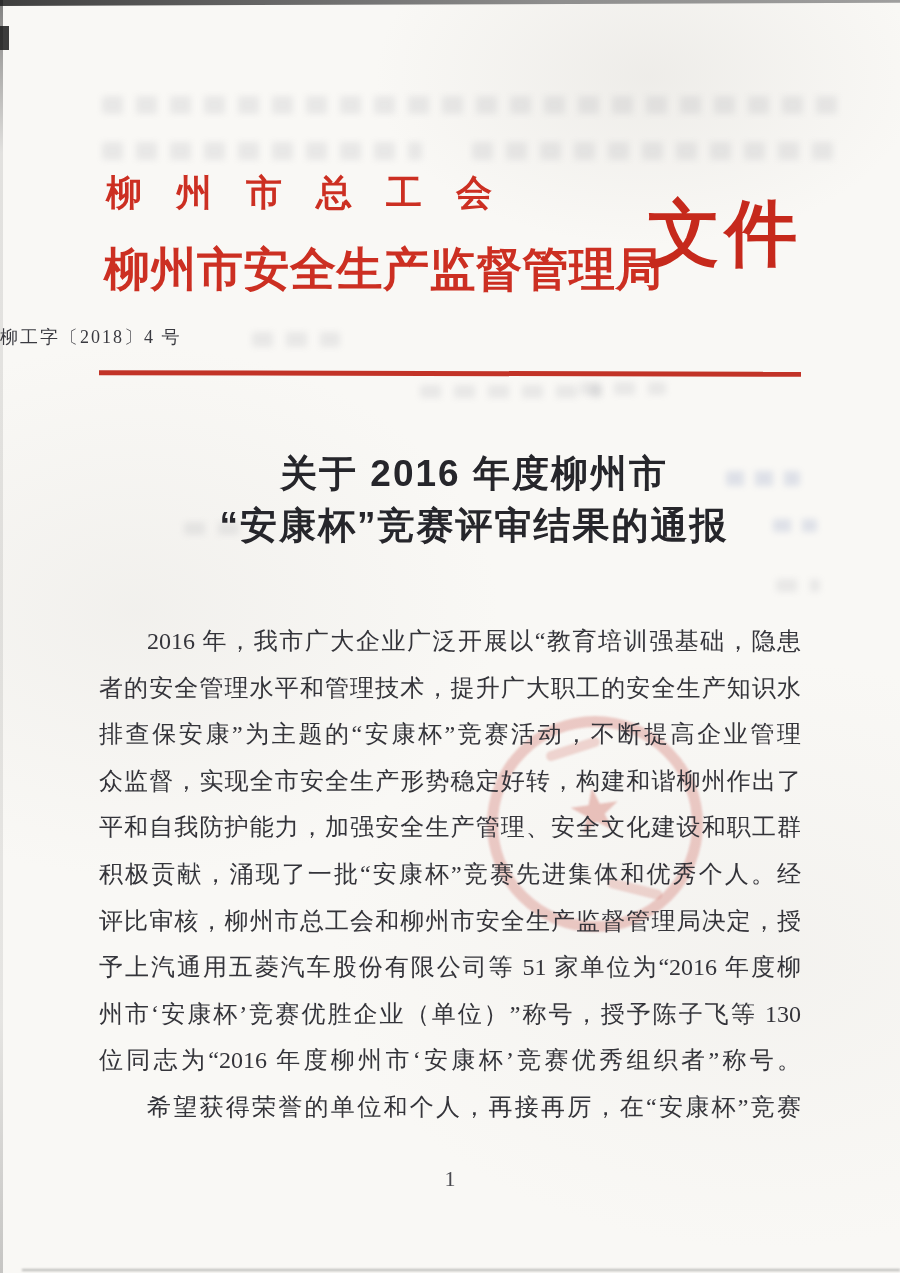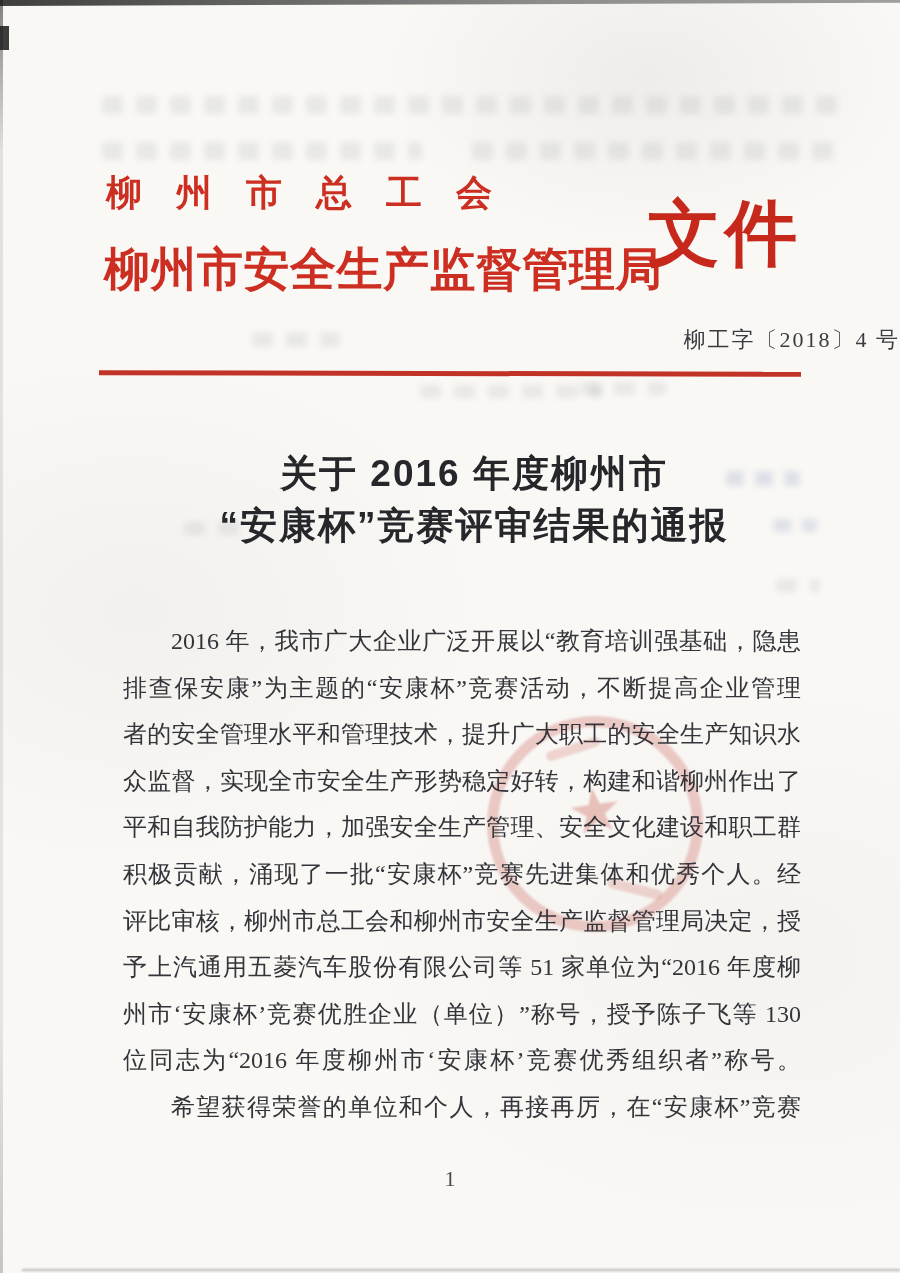--- a/index.html
+++ b/index.html
@@ -44,31 +44,31 @@
   .seal .dash1{left:58px;top:28px;transform:rotate(-18deg);}
   .seal .dash2{left:120px;top:168px;transform:rotate(14deg);}
 
   
   .org1{position:absolute;left:106px;top:163px;font-size:36px;line-height:60px;font-weight:700;
     letter-spacing:34px;color:#cc2f22;white-space:nowrap;}
   .org2{position:absolute;left:104px;top:240px;font-size:46px;line-height:60px;font-weight:700;
     letter-spacing:0.5px;color:#cc2f22;white-space:nowrap;}
   .doctype{position:absolute;left:648px;top:186px;font-size:72px;line-height:96px;font-weight:700;
     letter-spacing:5px;color:#c6291c;white-space:nowrap;}
-  .docnum{position:absolute;left:0;width:900px;top:325px;text-align:right;font-size:22px;
+  .docnum{position:absolute;left:0;width:900px;top:325px;text-align:left;font-size:18px;
     letter-spacing:2px;color:#3a3a40;}
   .rule{position:absolute;left:99px;top:371px;width:702px;height:5px;background:#c23327;transform:rotate(.12deg);}
 
   
   .title{position:absolute;left:0;width:900px;top:448px;text-align:center;color:#26262b;
     font-family:"Liberation Sans",sans-serif;font-weight:700;font-size:37px;line-height:52px;letter-spacing:2px;padding-left:24px;}
 
   
   .bodytext{position:absolute;left:99px;top:618px;width:702px;color:#34343a;font-size:24px;}
-  .bodyline{line-height:46.6px;white-space:nowrap;text-align:justify;text-align-last:justify;margin-left:24px;}
+  .bodyline{line-height:46.6px;white-space:nowrap;text-align:justify;text-align-last:justify;}
   .bodyline.ind{text-indent:2em;}
 
   .pagenum{position:absolute;left:0;width:900px;top:1166px;text-align:center;font-size:22px;color:#4a4a50;}
 </style>
 </head>
 <body>
 
 <div class="scan">
 
   <div class="edge-top"></div>
@@ -100,22 +100,22 @@
   <div class="docnum">柳工字〔2018〕4 号</div>
   <div class="rule"></div>
 
   <div class="title">
     <div>关于 2016 年度柳州市</div>
     <div>“安康杯”竞赛评审结果的通报</div>
   </div>
 
   <div class="bodytext">
     <div class="bodyline ind">2016 年，我市广大企业广泛开展以“教育培训强基础，隐患</div>
+    <div class="bodyline">者的安全管理水平和管理技术，提升广大职工的安全生产知识水</div>
     <div class="bodyline">排查保安康”为主题的“安康杯”竞赛活动，不断提高企业管理</div>
-    <div class="bodyline">者的安全管理水平和管理技术，提升广大职工的安全生产知识水</div>
     <div class="bodyline">众监督，实现全市安全生产形势稳定好转，构建和谐柳州作出了</div>
     <div class="bodyline">平和自我防护能力，加强安全生产管理、安全文化建设和职工群</div>
     <div class="bodyline">积极贡献，涌现了一批“安康杯”竞赛先进集体和优秀个人。经</div>
     <div class="bodyline">评比审核，柳州市总工会和柳州市安全生产监督管理局决定，授</div>
     <div class="bodyline">予上汽通用五菱汽车股份有限公司等 51 家单位为“2016 年度柳</div>
     <div class="bodyline">州市‘安康杯’竞赛优胜企业（单位）”称号，授予陈子飞等 130</div>
     <div class="bodyline">位同志为“2016 年度柳州市‘安康杯’竞赛优秀组织者”称号。</div>
     <div class="bodyline ind">希望获得荣誉的单位和个人，再接再厉，在“安康杯”竞赛</div>
   </div>
 

